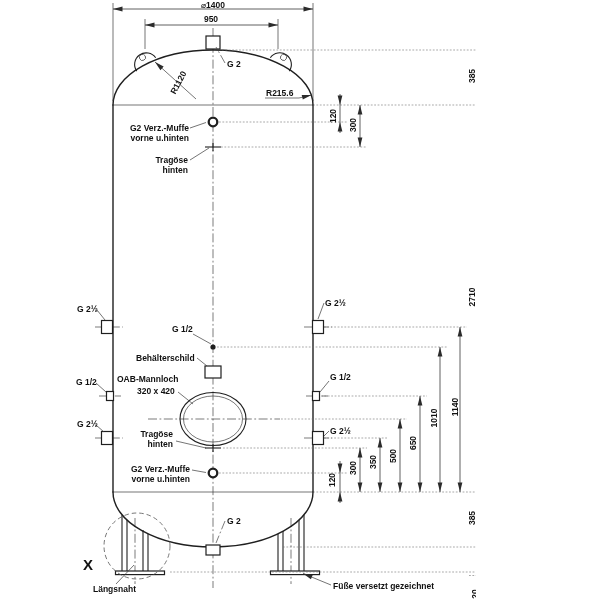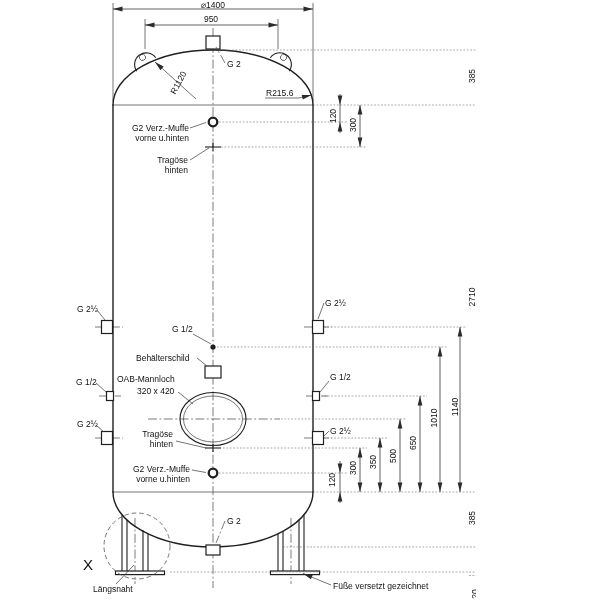--- a/index.html
+++ b/index.html
@@ -1,16 +1,16 @@
 <!DOCTYPE html>
 <html><head>
 <meta charset="utf-8">
 <style>
   html,body{margin:0;padding:0;background:#fff;}
-  .stage{width:476px;height:600px;background:#fff;position:relative;overflow:hidden;}
+  .stage{width:476px;height:600px;background:#fff;position:relative;overflow:hidden;font-weight:bold;}
   svg{display:block;}
   
   .ol{stroke:#1f1f1f;stroke-width:1.4;fill:none;stroke-linecap:round;}
   .ol2{stroke:#1f1f1f;stroke-width:1.1;fill:none;}
   .tl{stroke:#3a3a3a;stroke-width:0.7;fill:none;}
   .ext{stroke:#6e6e6e;stroke-width:0.6;fill:none;stroke-dasharray:1.8 1.6;}
   .cl{stroke:#444;stroke-width:0.7;fill:none;stroke-dasharray:9 2.5 1.8 2.5;}
   .dim{stroke:#2b2b2b;stroke-width:0.75;fill:none;}
   .dsh{stroke:#555;stroke-width:0.8;fill:none;stroke-dasharray:4.5 3;}
   .nozzle{stroke:#1f1f1f;stroke-width:1.2;fill:#fff;}

